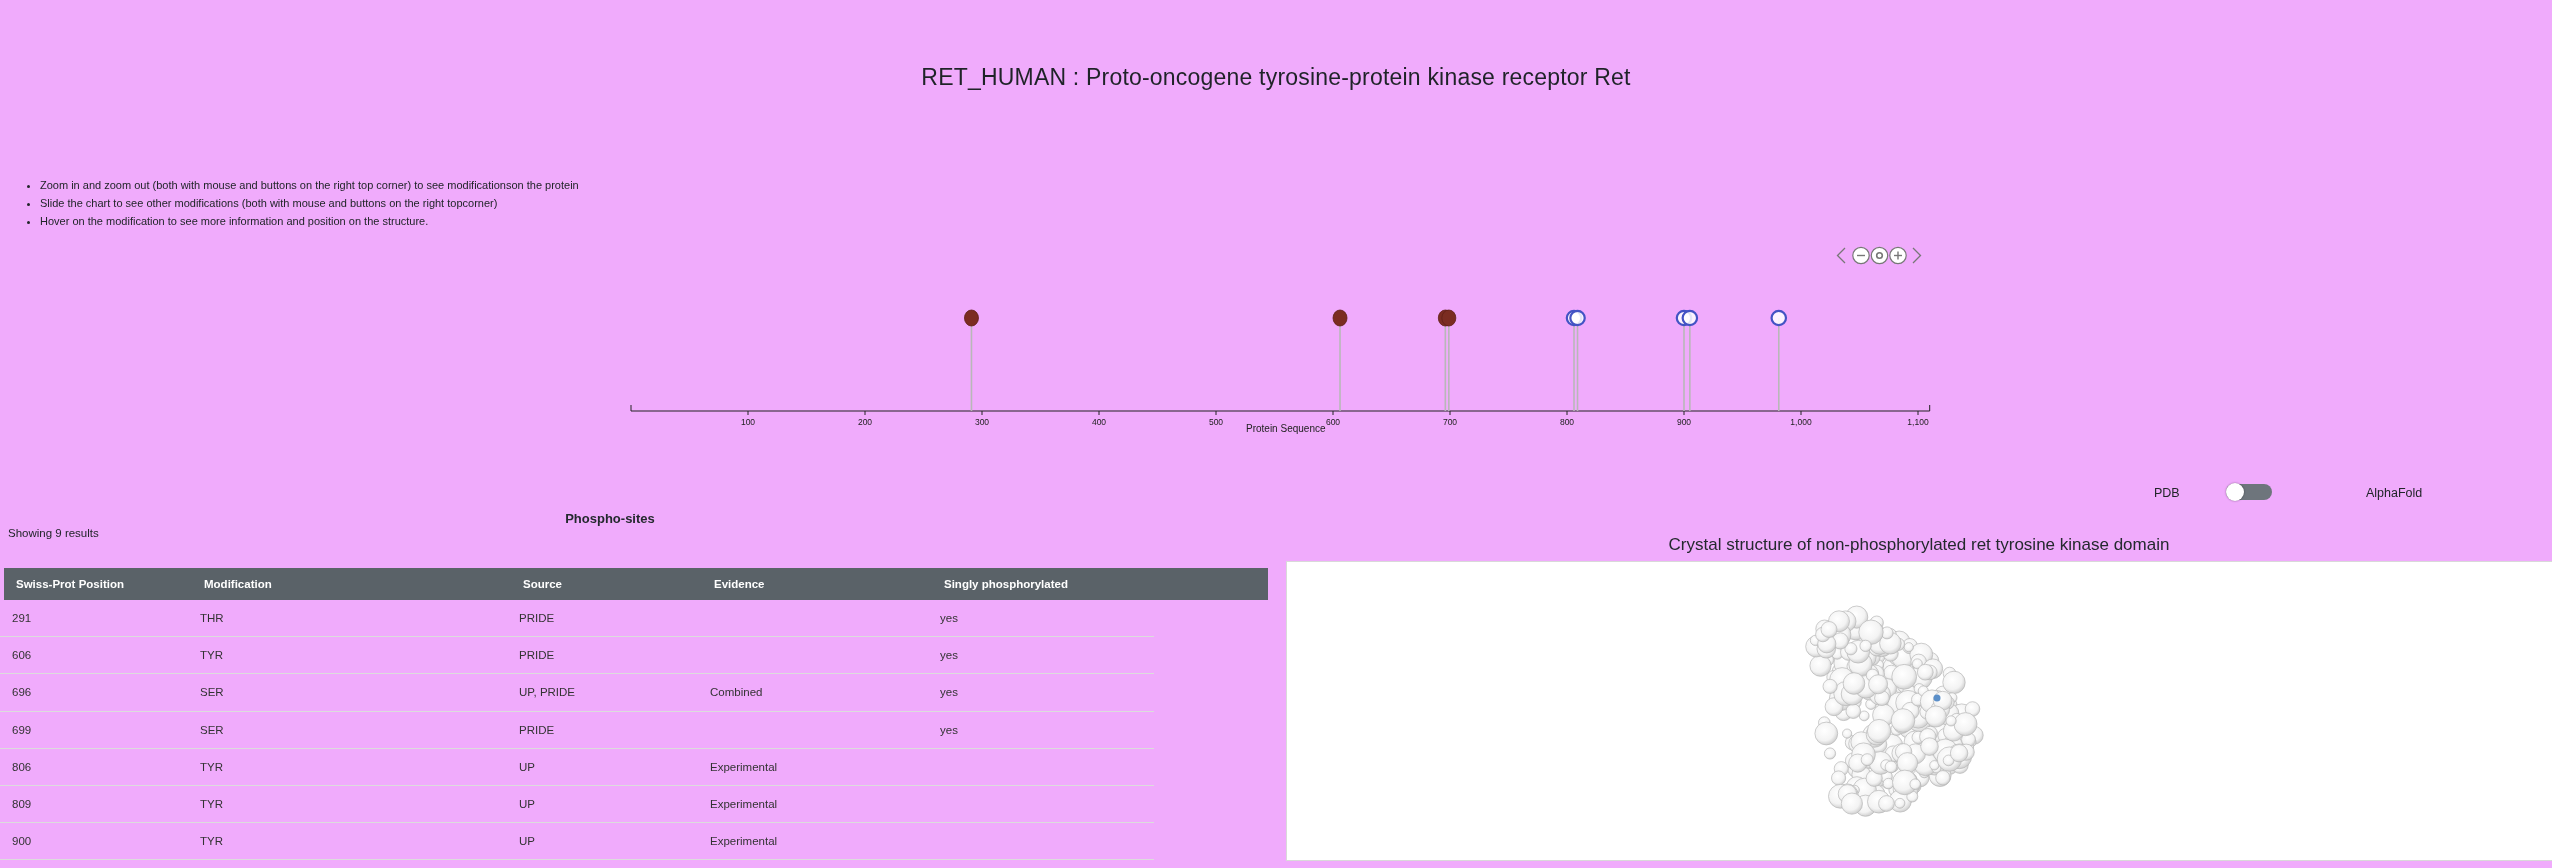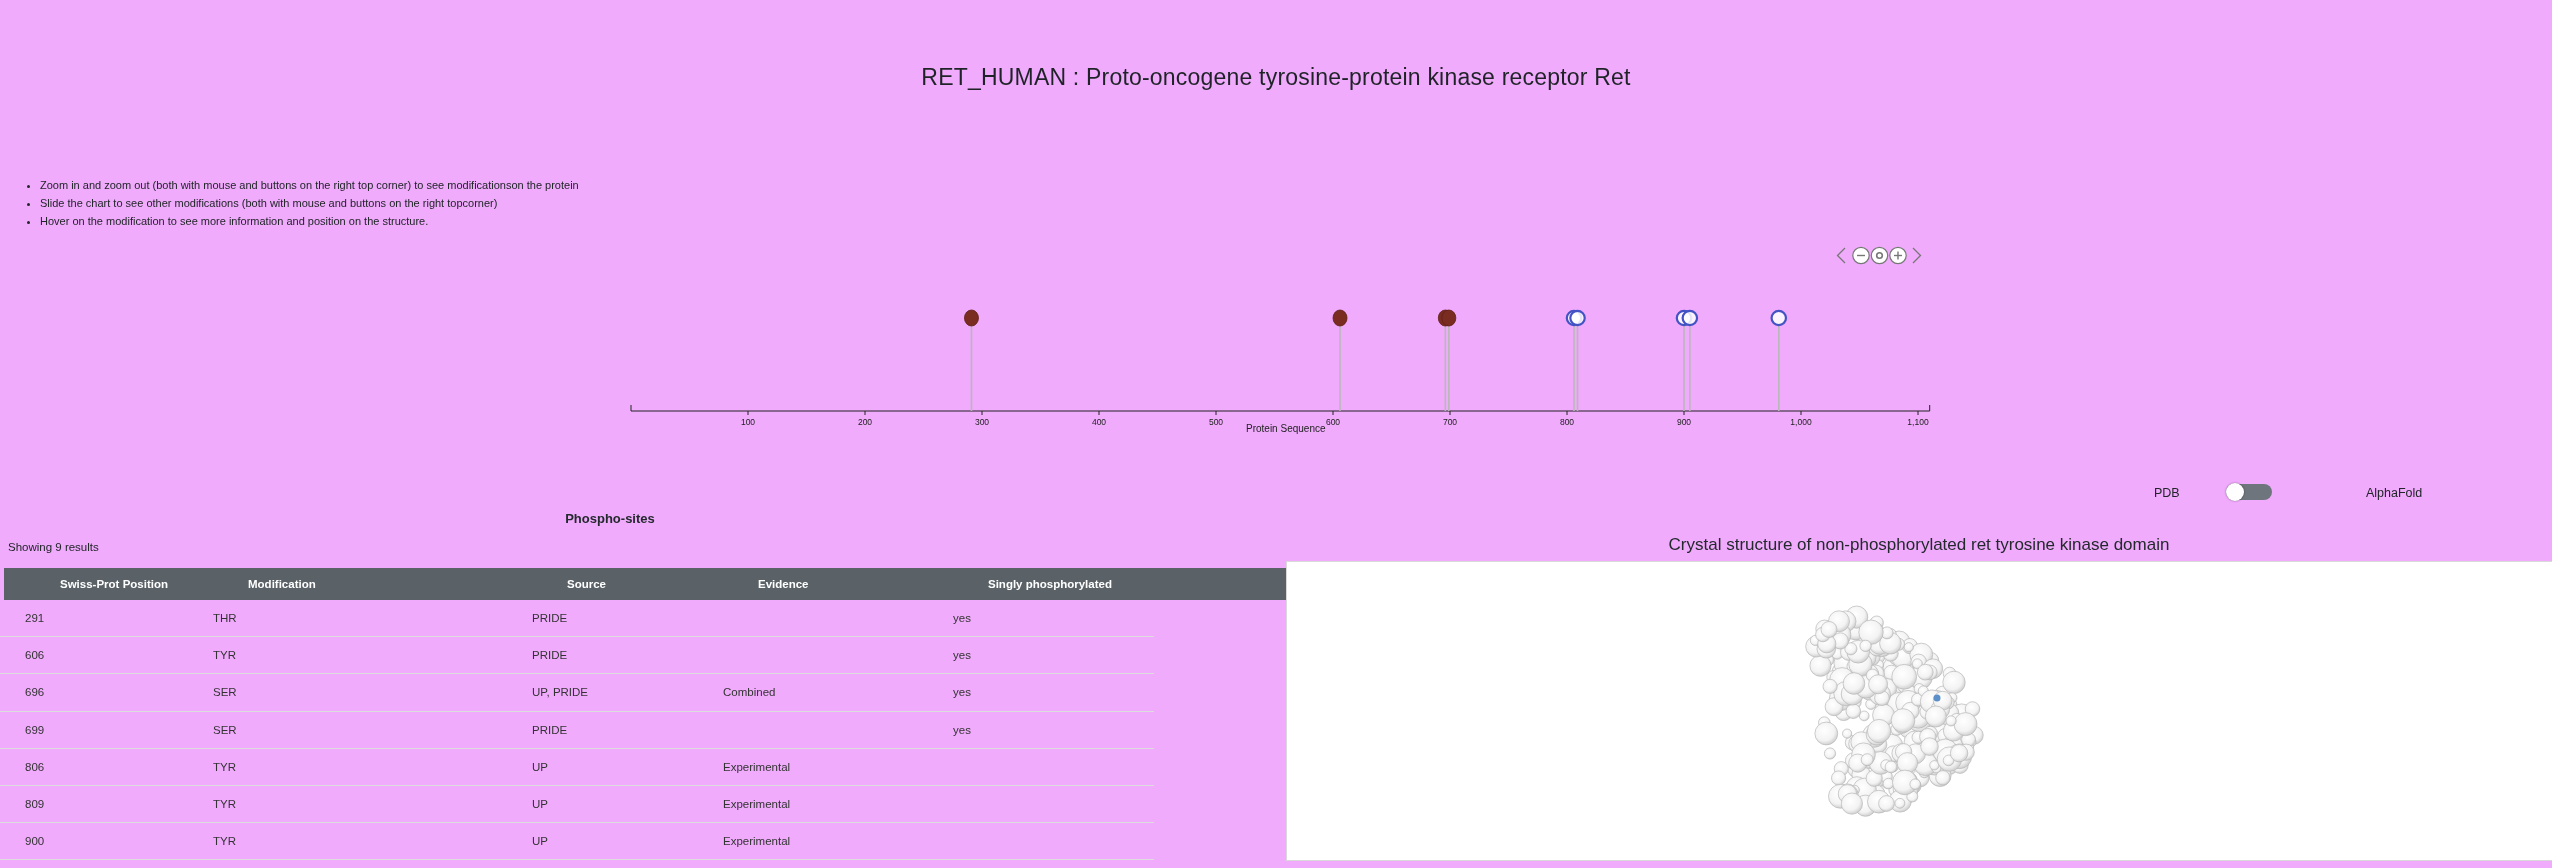--- a/index.html
+++ b/index.html
@@ -12,30 +12,30 @@
 
   
   .instructions{left:6px;top:176px;width:760px;}
   .instructions ul{margin:0;padding-left:34px;}
   .instructions li{font-size:11px;line-height:18px;color:#212529;}
 
   
   .chart-svg{left:560px;top:240px;}
 
   
-  .results-text{left:8px;top:541px;font-size:11.5px;color:#212529;}
+  .results-text{left:8px;top:527px;font-size:11.5px;color:#212529;}
   .table-heading{left:0;top:511px;width:1220px;text-align:center;font-size:13px;font-weight:bold;color:#24292e;}
 
   
   .ptable-header{left:4px;top:568px;width:1264px;height:32px;background:#5a6268;display:grid;
-                 grid-template-columns:188px 319px 191px 230px auto;align-items:center;padding-left:44px;}
+                 grid-template-columns:188px 319px 191px 230px auto;align-items:center;}
   .ptable-header .cell{padding-left:12px;font-size:11.5px;font-weight:bold;color:#fff;white-space:nowrap;}
   .ptable-body{left:0;top:600px;width:1154px;}
   .trow{height:37.2px;display:grid;grid-template-columns:188px 319px 191px 230px auto;align-items:center;
-        border-bottom:1px solid #dcdcdc;box-sizing:border-box;padding-left:13px;}
+        border-bottom:1px solid #dcdcdc;box-sizing:border-box;}
   .trow .cell{padding-left:12px;font-size:11.5px;color:#333;white-space:nowrap;}
 
   
   .pdb-toggle-label{top:486px;font-size:12.5px;color:#212529;}
   .switch{left:2226px;top:484px;width:46px;height:16px;background:#6e757c;border-radius:9px;}
   .switch .knob{position:absolute;left:0px;top:-1px;width:18px;height:18px;background:#fff;border-radius:50%;
                 box-shadow:0 0 2px rgba(0,0,0,.45);}
   .structure-title{left:1286px;top:515px;width:1266px;text-align:center;font-size:12.5px;font-weight:bold;color:#24292e;}
   .structure-desc{left:1286px;top:535px;width:1266px;text-align:center;font-size:17px;color:#24292e;}
   .structure-panel{left:1286px;top:561px;width:1270px;height:300px;border:1px solid #d9d9d9;box-sizing:border-box;background:#fff;}

